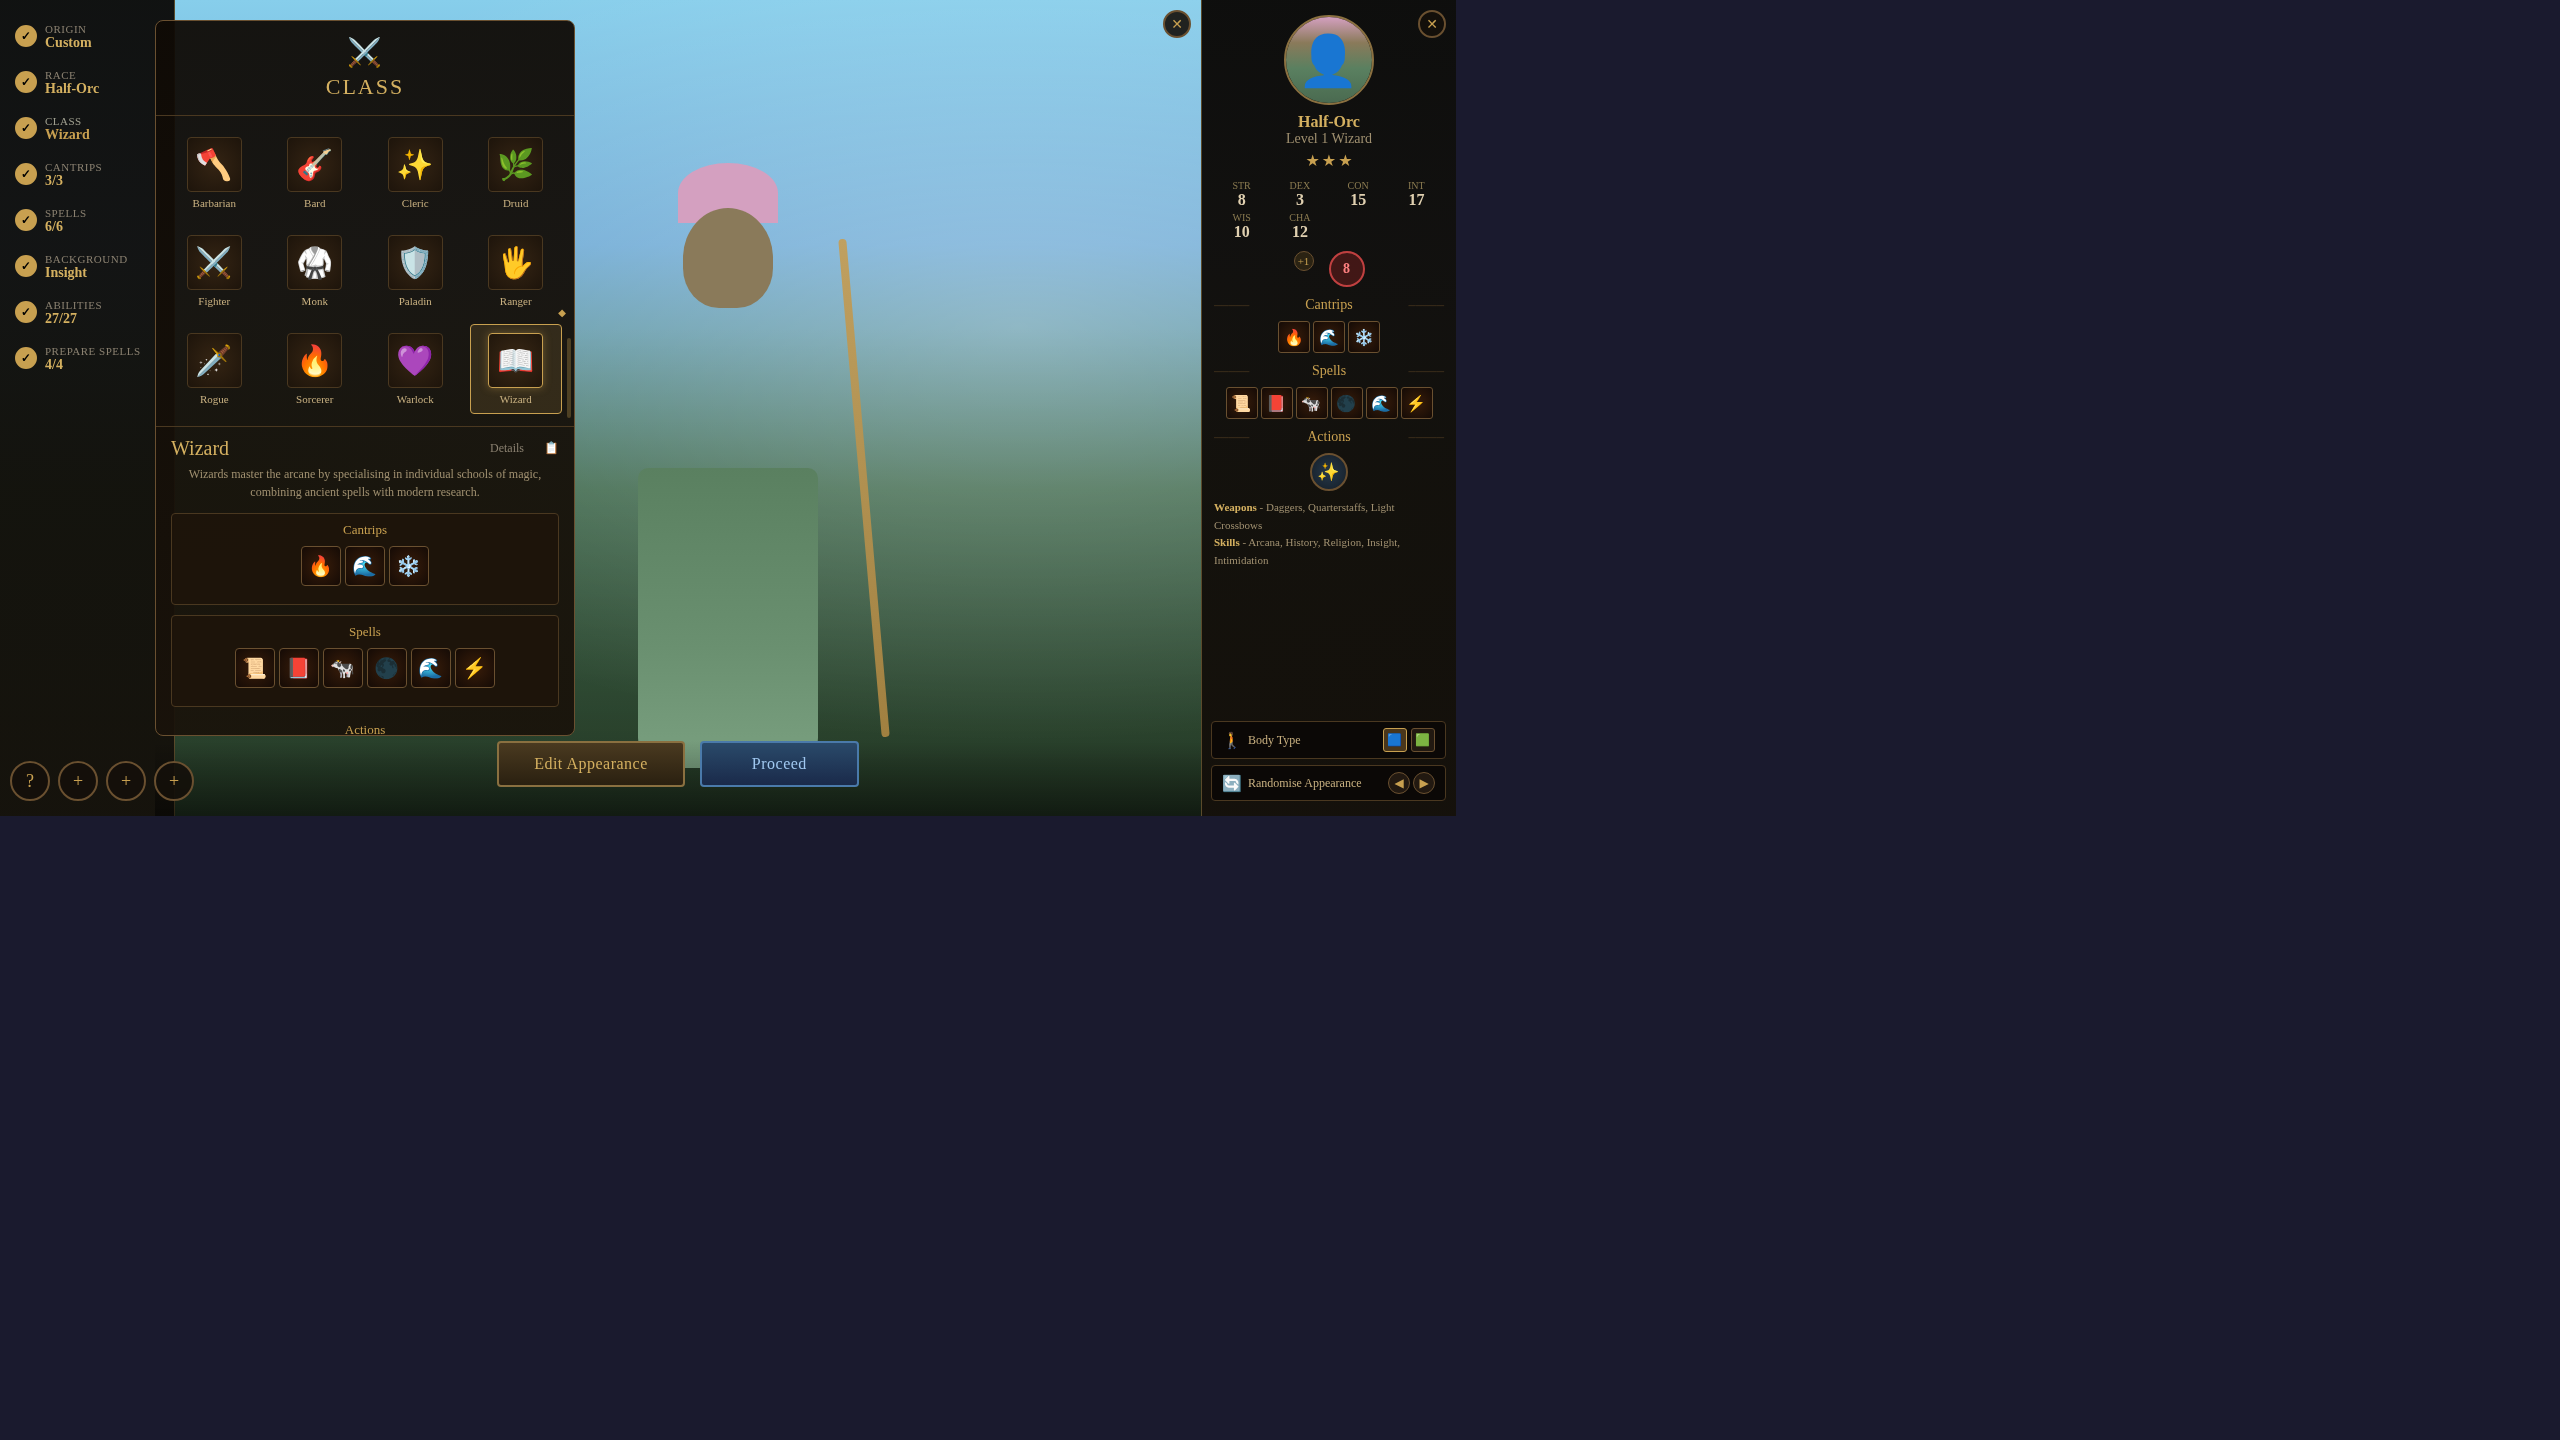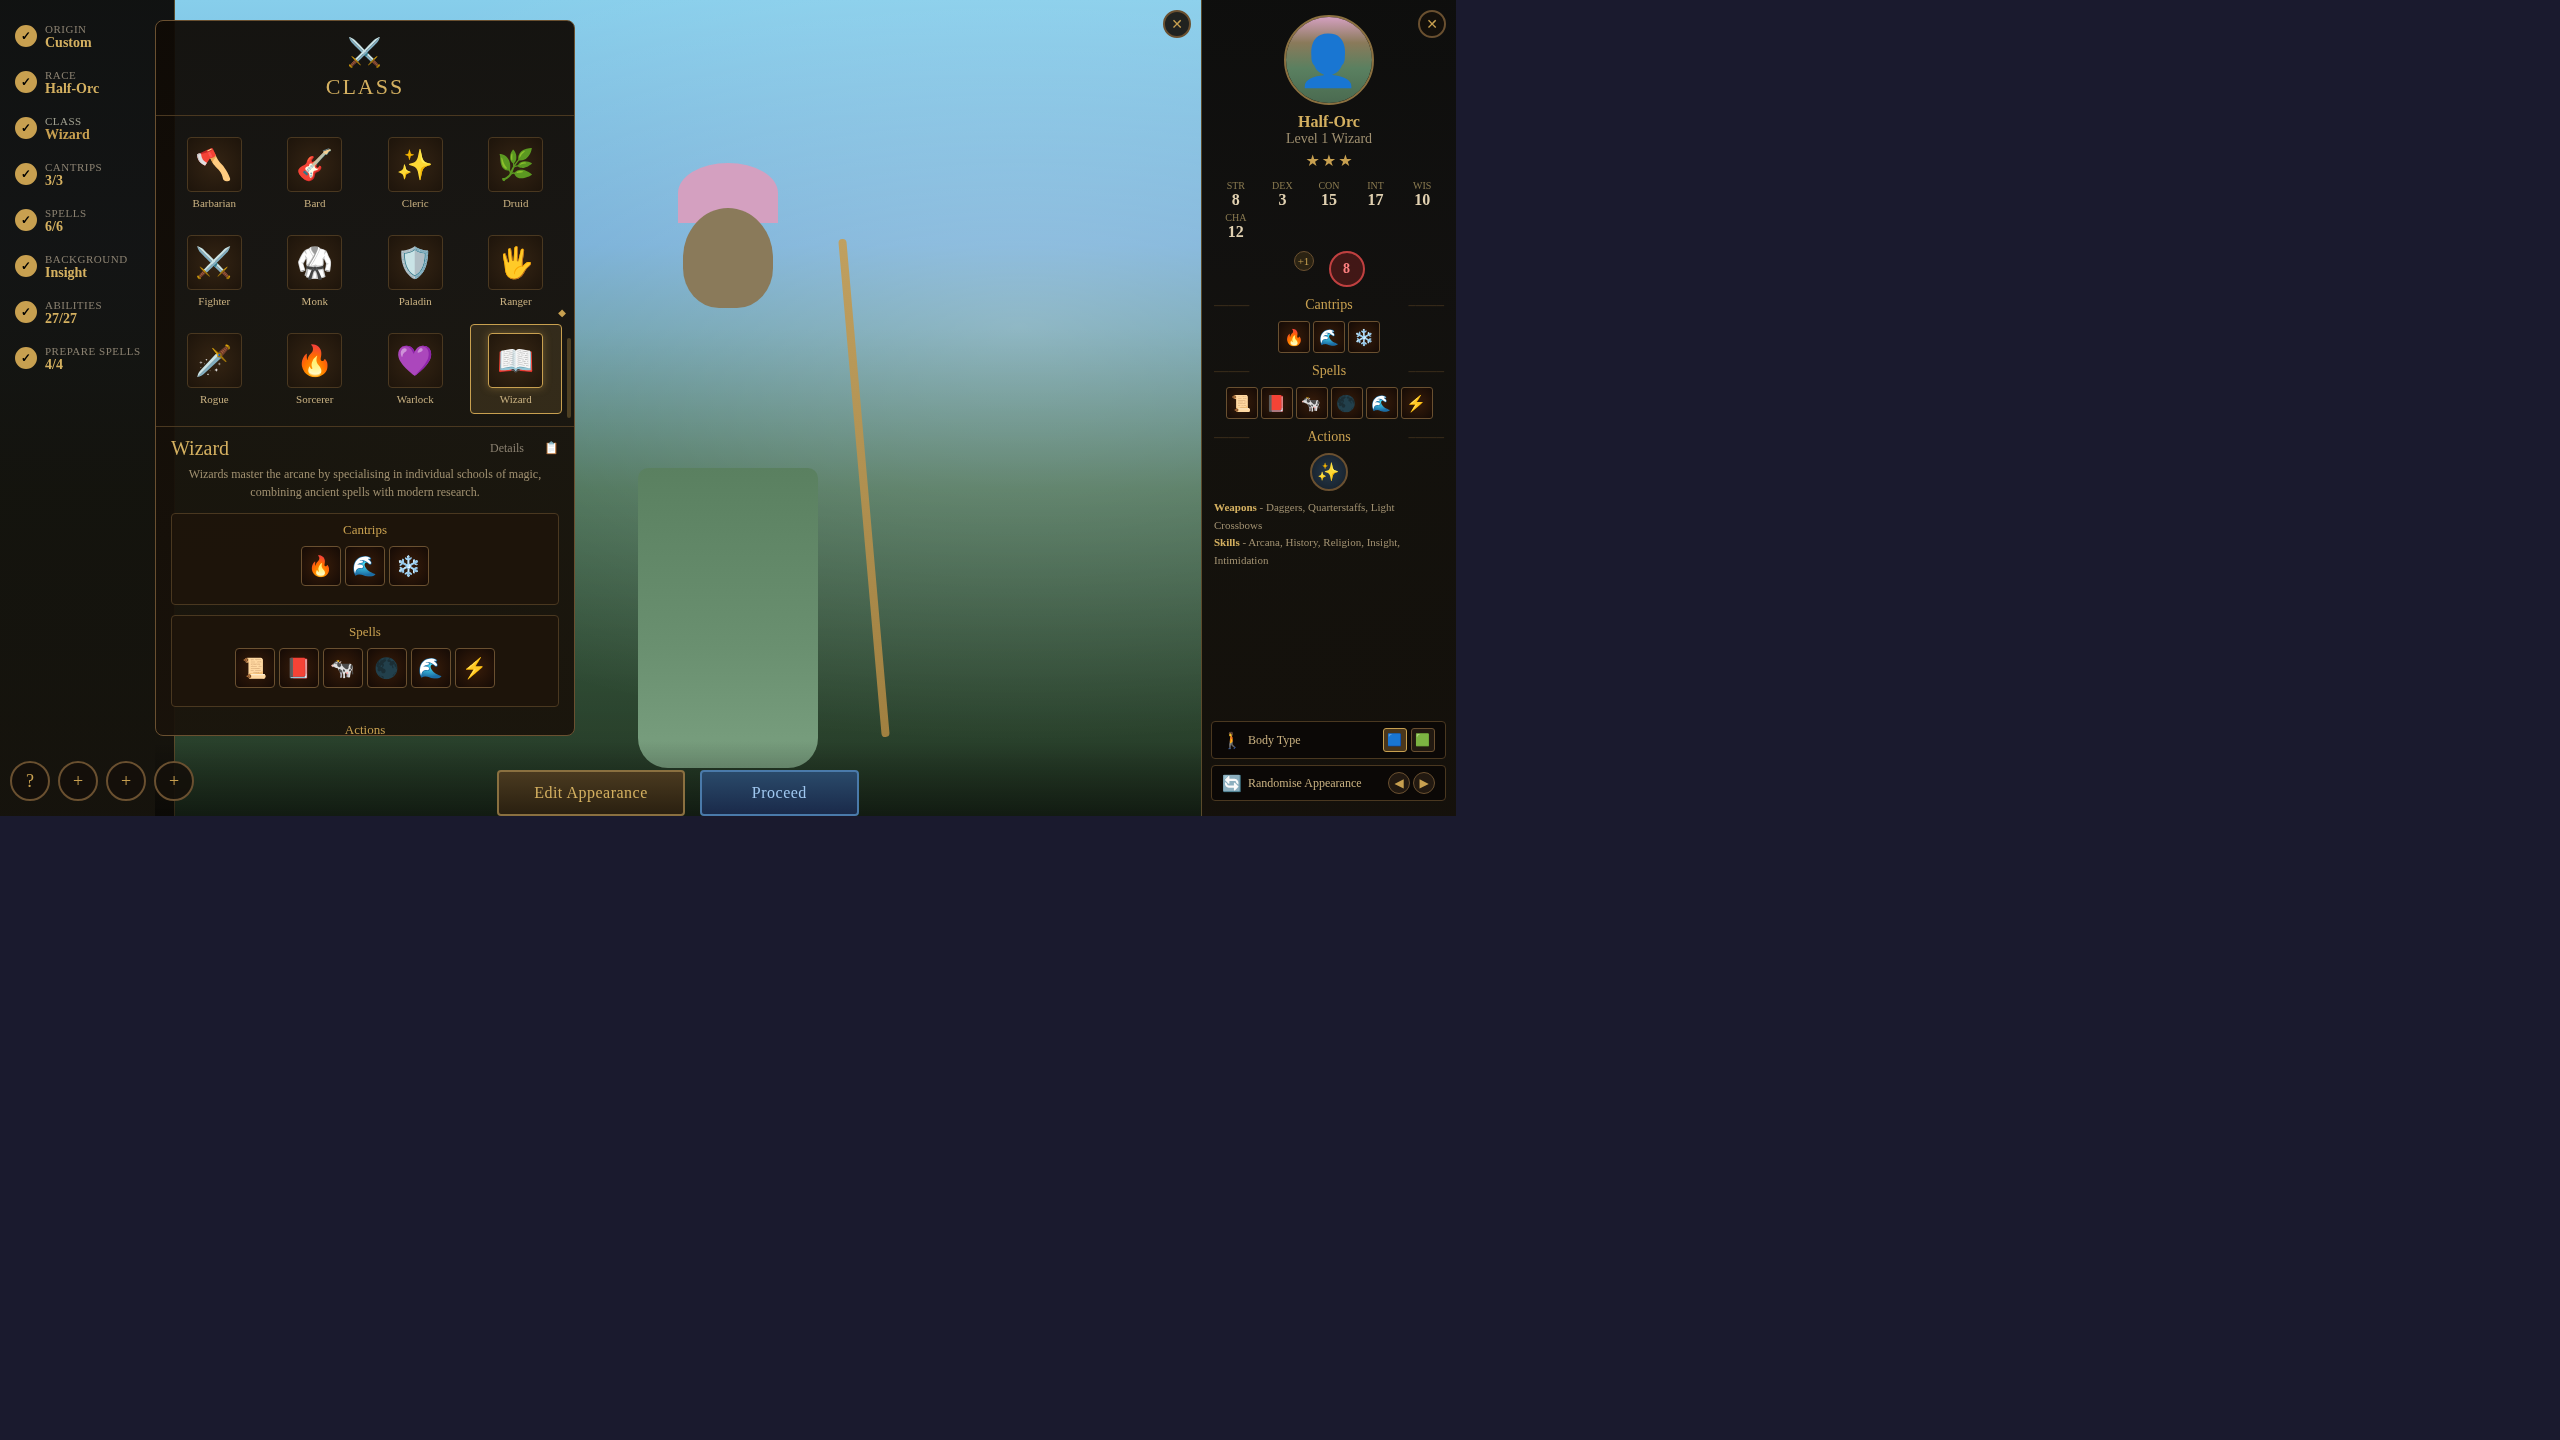--- a/index.html
+++ b/index.html
@@ -358,21 +358,21 @@
     }
     .star-row {
       display: flex;
       justify-content: center;
       gap: 2px;
       margin: 4px 0;
     }
 
     .stats-row {
       display: grid;
-      grid-template-columns: repeat(5, 1fr);
+      grid-template-columns: repeat(4, 1fr);
       gap: 3px;
       margin: 10px 0;
       text-align: center;
     }
     .stat-item { }
     .stat-label {
       font-size: 10px;
       color: #8a7a50;
       text-transform: uppercase;
     }
@@ -473,21 +473,21 @@
 
     
     .bottom-bar {
       position: absolute;
       bottom: 0;
       left: 155px;
       right: 255px;
       height: 75px;
       z-index: 20;
       display: flex;
-      align-items: flex-end;
+      align-items: flex-start;
       justify-content: center;
       gap: 15px;
       background: linear-gradient(180deg, transparent 0%, rgba(0,0,0,0.5) 100%);
     }
 
     .btn-edit {
       padding: 12px 35px;
       background: linear-gradient(180deg, #4a3a20 0%, #2a2010 100%);
       border: 2px solid #8a7040;
       border-radius: 4px;

